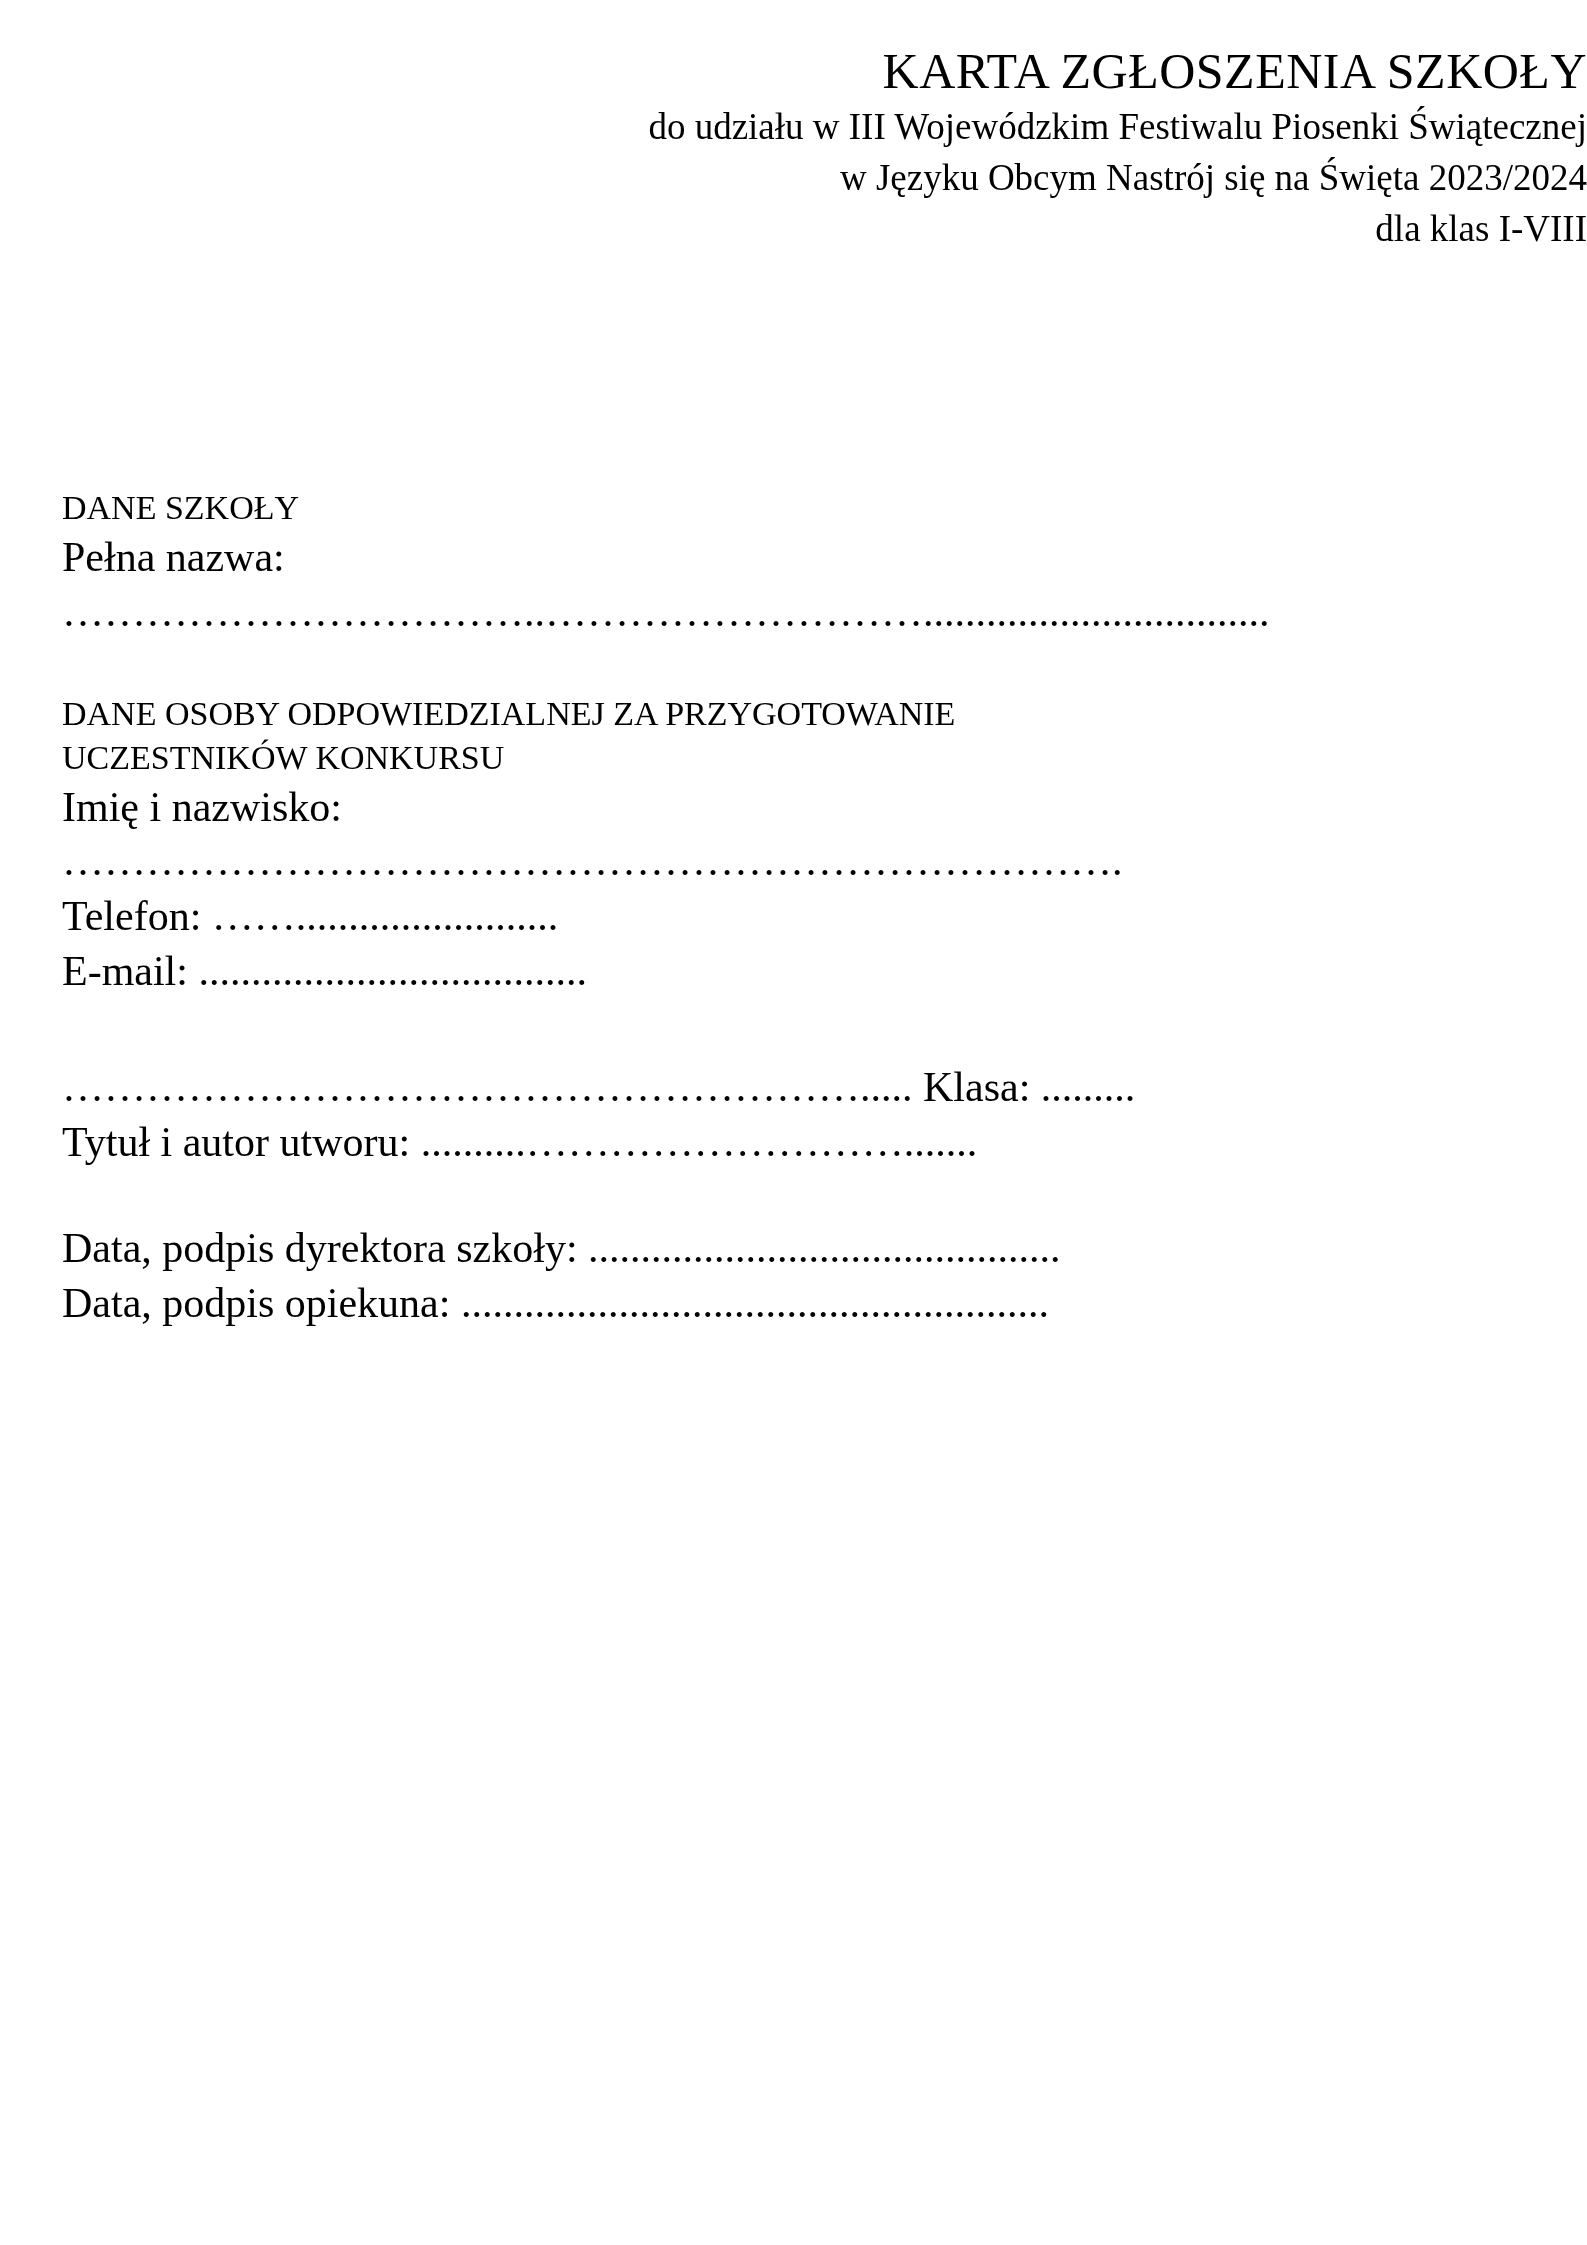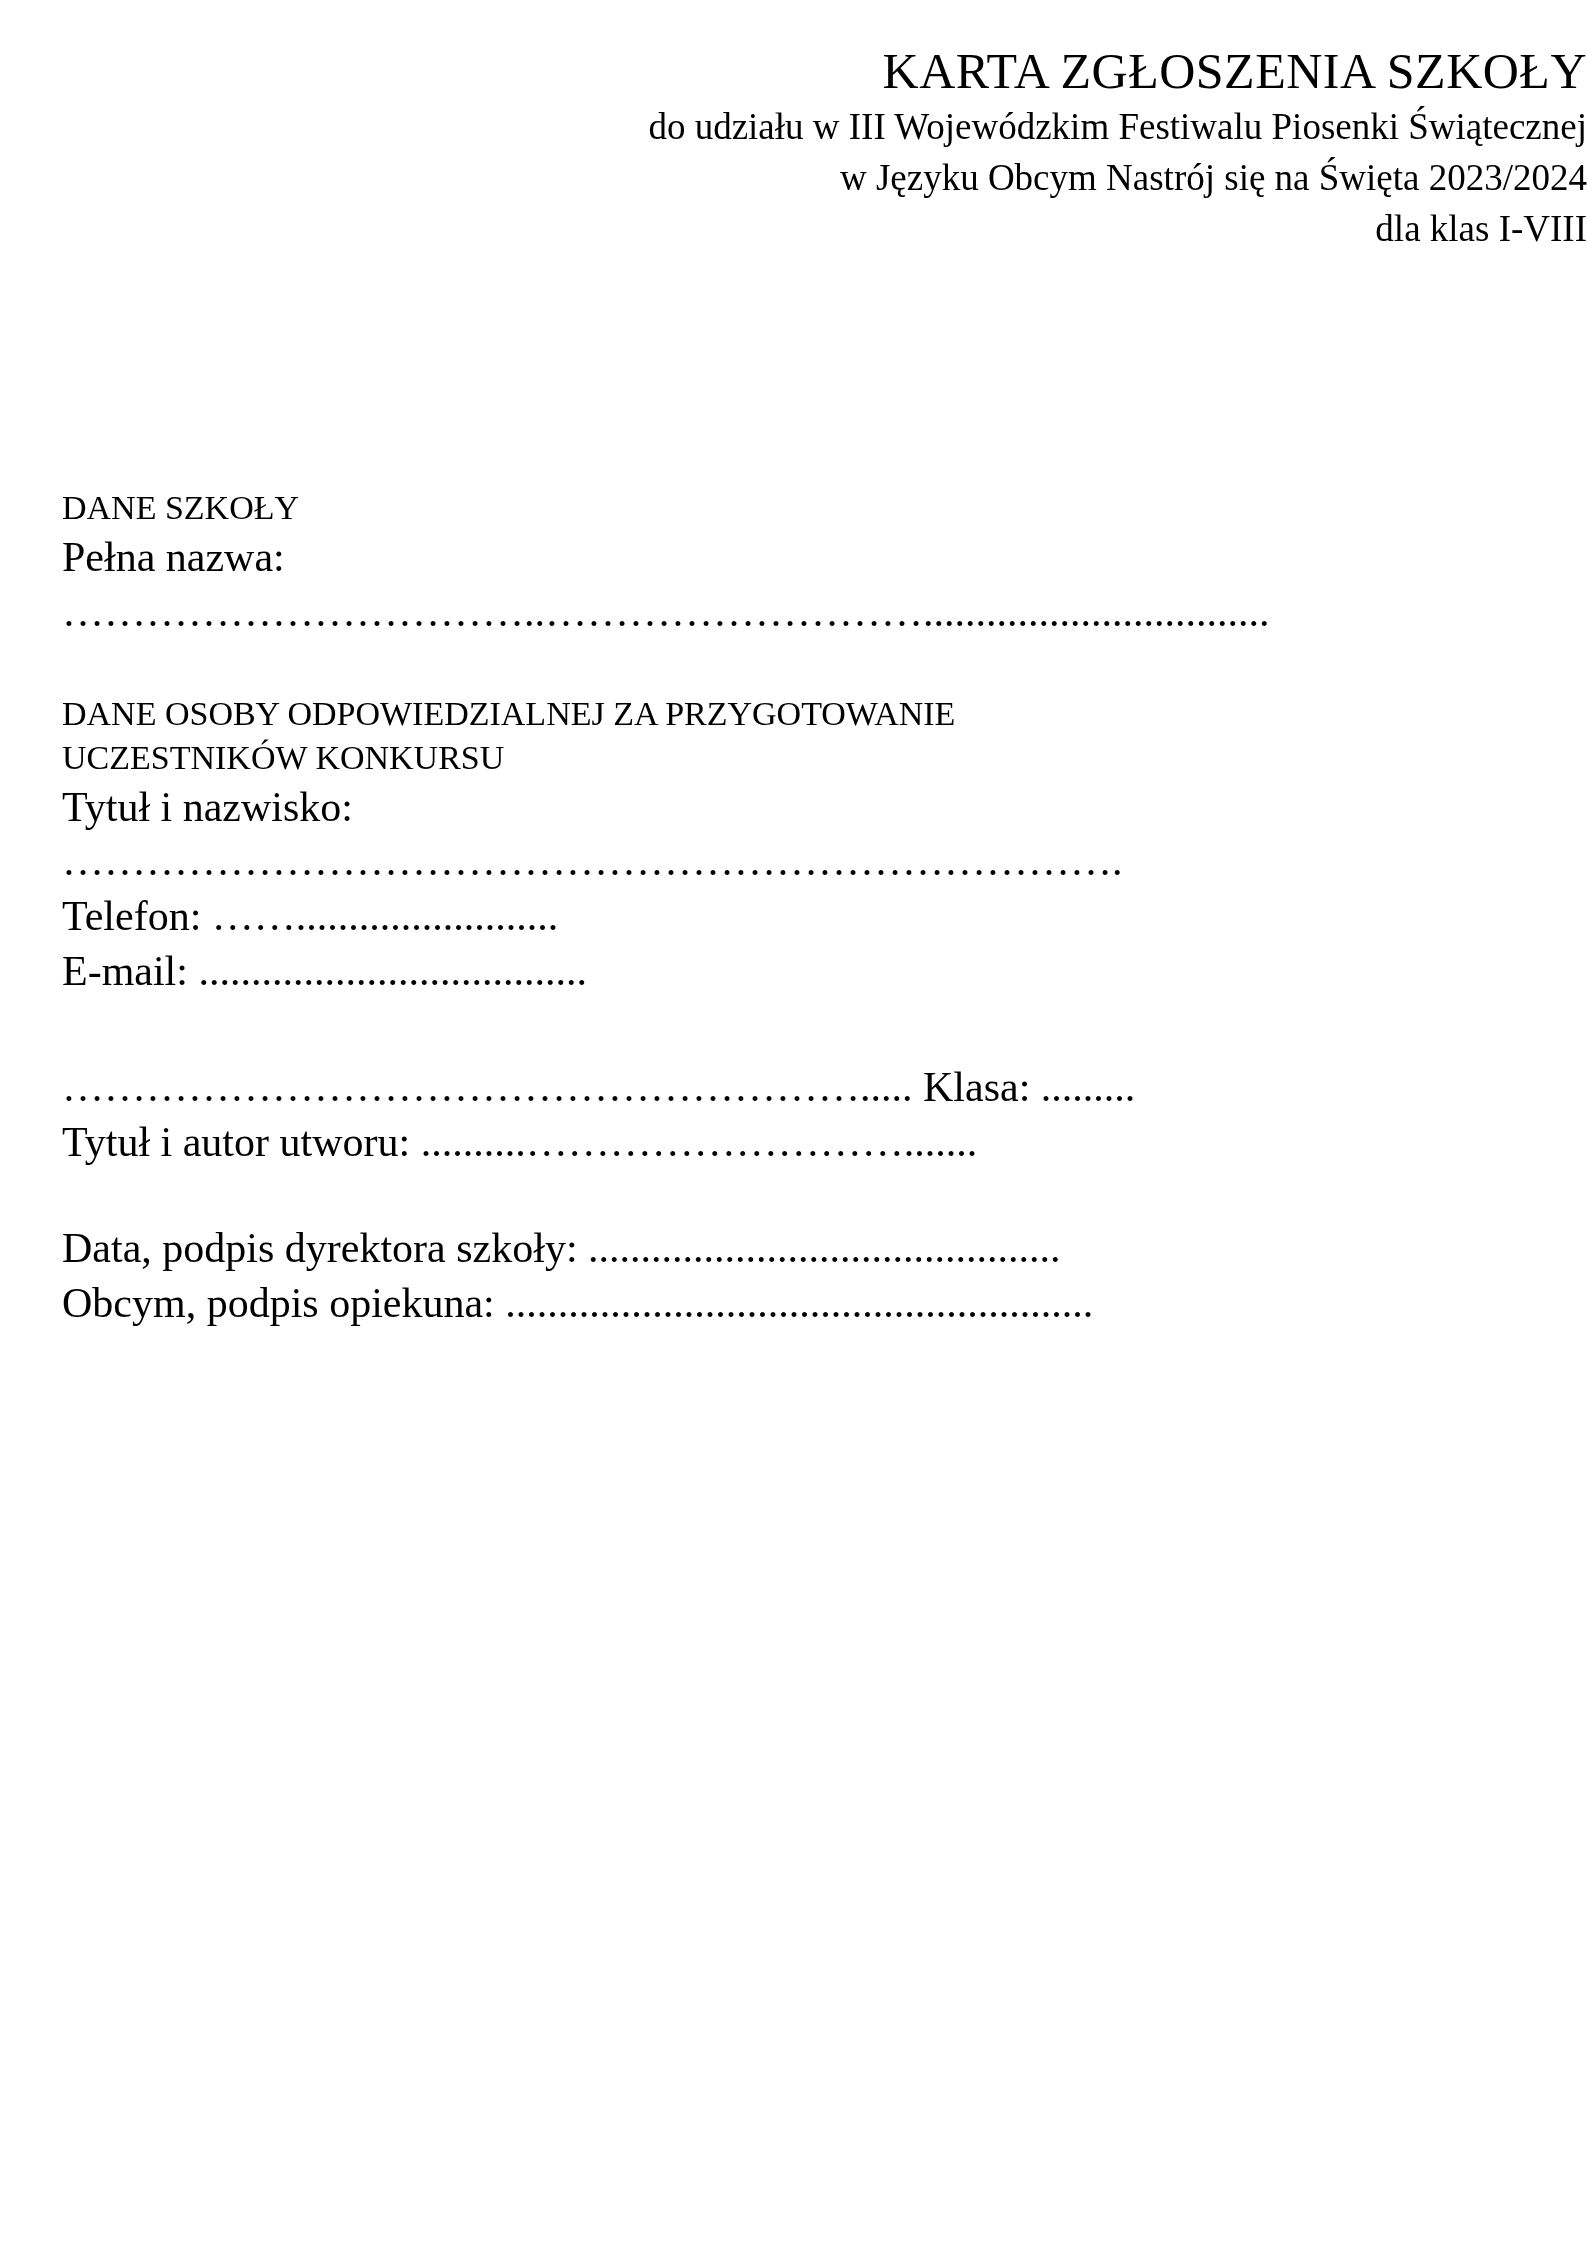--- a/index.html
+++ b/index.html
@@ -73,21 +73,21 @@
   <div class="body-block">
 
     <div class="caps">DANE SZKOŁY</div>
     <div class="line">Pełna nazwa:</div>
     <div class="line dots">……………………………..……………………….................................</div>
 
     <div class="spacer-md"></div>
 
     <div class="caps">DANE OSOBY ODPOWIEDZIALNEJ ZA PRZYGOTOWANIE</div>
     <div class="caps">UCZESTNIKÓW KONKURSU</div>
-    <div class="line">Tytuł i nazwisko:</div>
+    <div class="line">Imię i nazwisko:</div>
     <div class="line dots">………………………………………………………………….</div>
     <div class="line">
       <span class="inline">Telefon:</span>
       <span class="inline dots">…….........................</span>
     </div>
     <div class="line">
       <span class="inline">E-mail:</span>
       <span class="inline dots">.....................................</span>
     </div>
 
@@ -103,18 +103,18 @@
       <span class="inline dots">..........……………………….......</span>
     </div>
 
     <div class="spacer-md"></div>
 
     <div class="line">
       <span class="inline">Data, podpis dyrektora szkoły:</span>
       <span class="inline dots">.............................................</span>
     </div>
     <div class="line">
-      <span class="inline">Obcym, podpis opiekuna:</span>
+      <span class="inline">Data, podpis opiekuna:</span>
       <span class="inline dots">........................................................</span>
     </div>
 
   </div>
 </div>
 
 </body></html>

